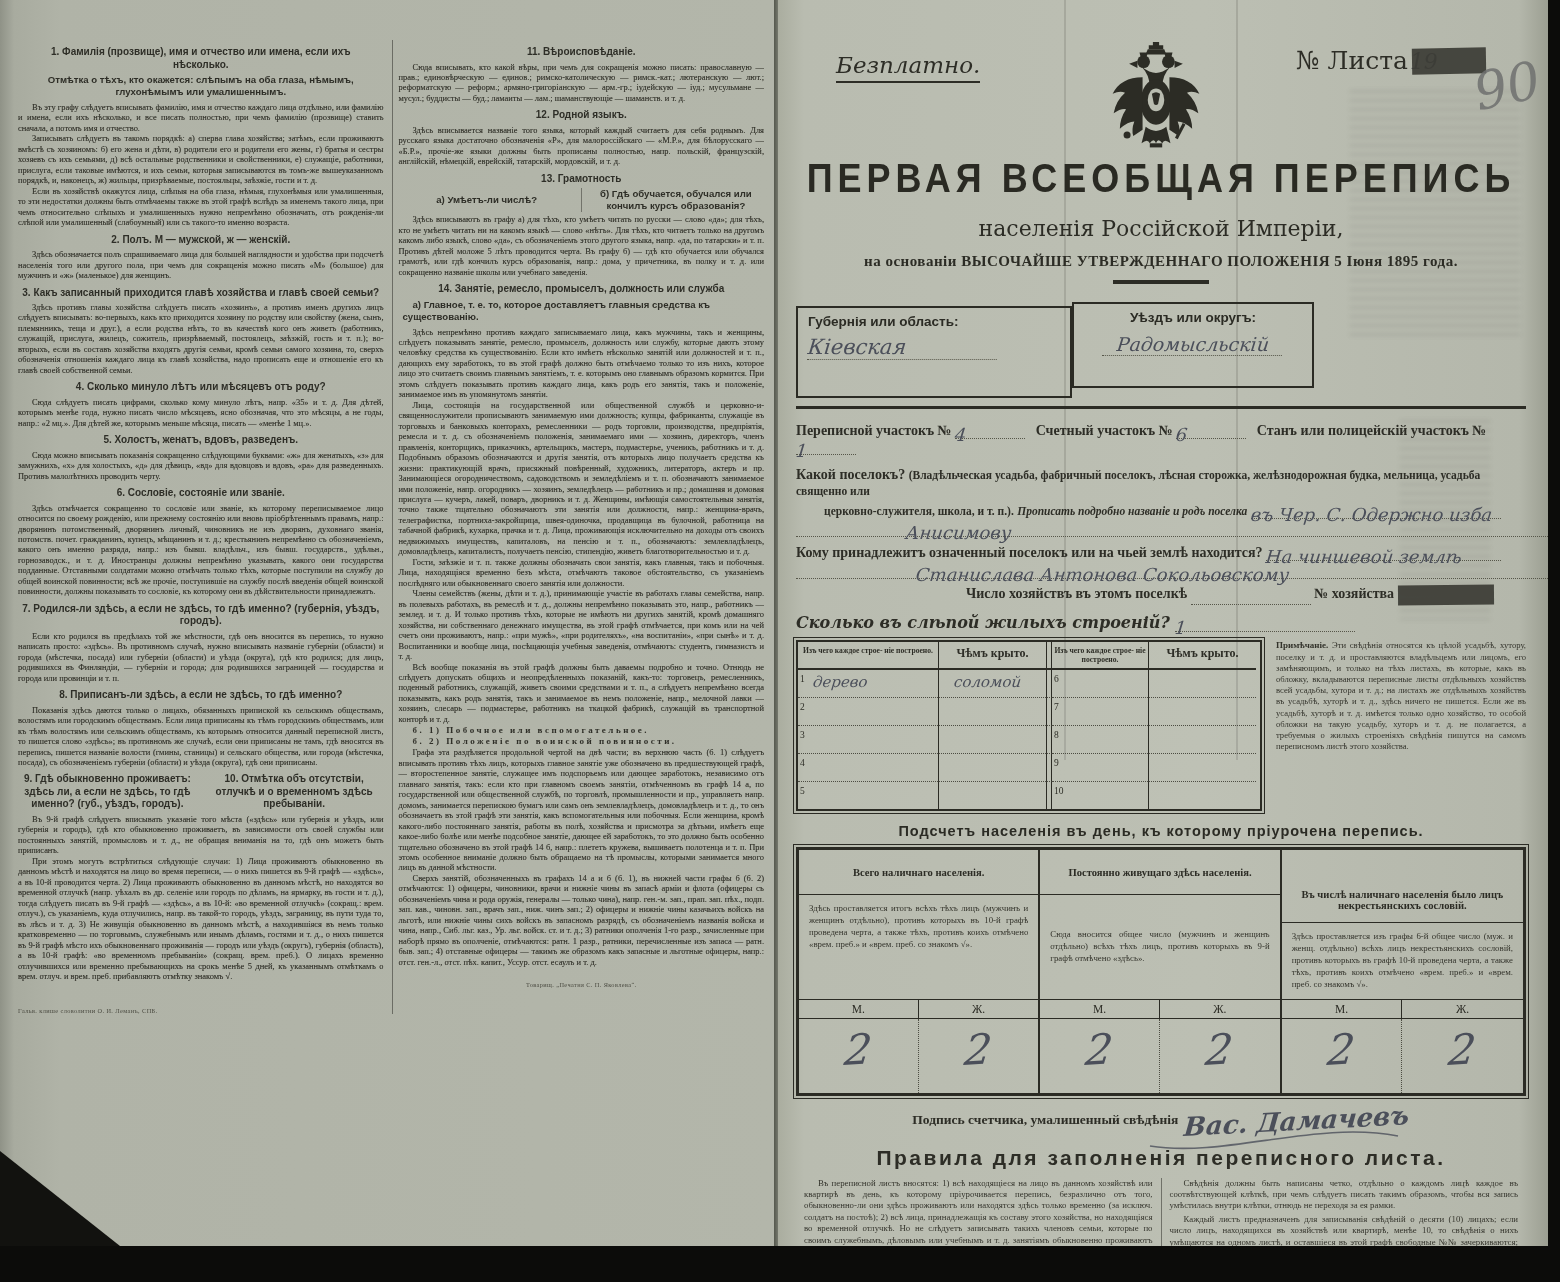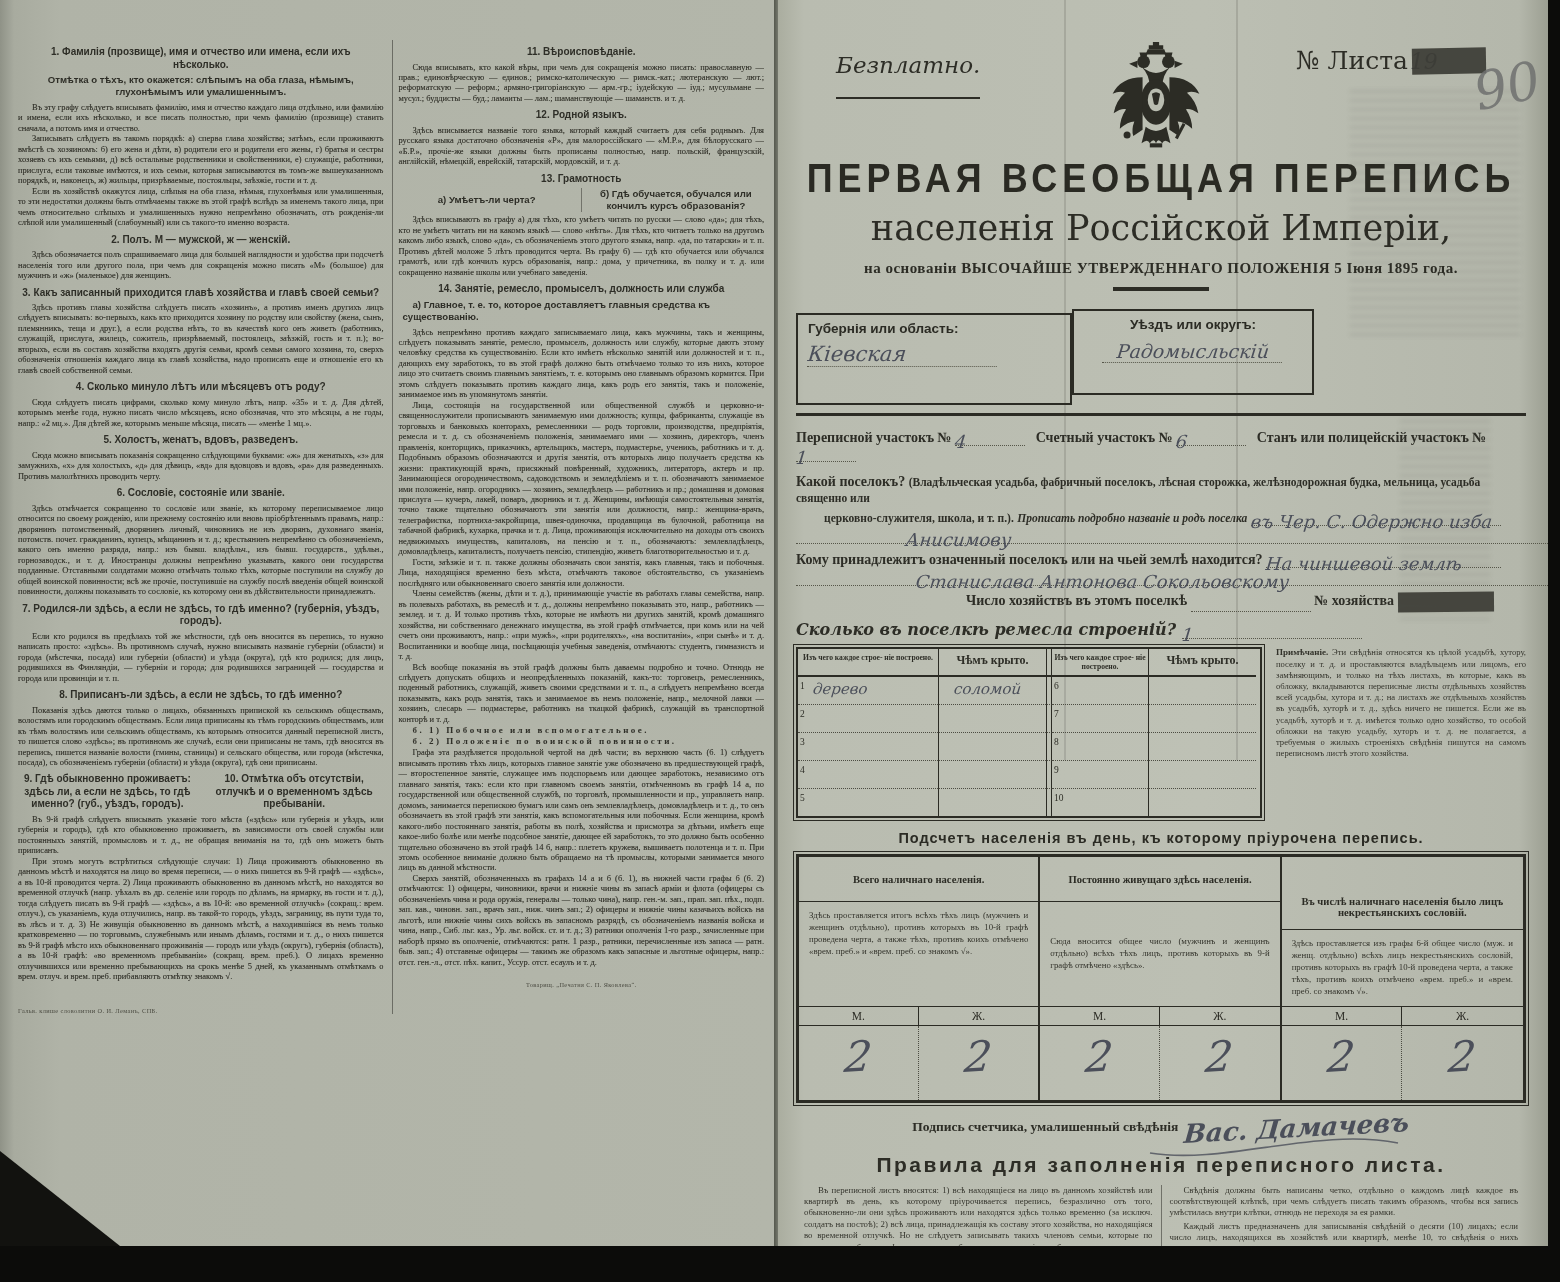--- a/index.html
+++ b/index.html
@@ -33,30 +33,30 @@
   .ab-row .sh2{flex:1;margin:0;}
   .ab-row .sep{width:1px;align-self:stretch;background:rgba(50,50,44,.5);}
   .printer-mark{font-size:6.3px;letter-spacing:.4px;margin-top:26px;color:#4a4a40;}
   .printer-mark2{font-size:6.3px;letter-spacing:.4px;margin-top:14px;text-align:center;color:#4a4a40;}
   .subvoen{font-size:9px;letter-spacing:2.5px;text-indent:14px;font-weight:bold;color:#2f2f28;margin:1px 0;}
 
   
   .rwrap{position:relative;padding:0 24px 0 18px;}
   .r-header{position:relative;height:150px;}
   .bezplatno{position:absolute;left:40px;top:52px;font-family:"DejaVu Serif",serif;font-style:italic;
-             font-size:23px;color:#2d2d26;border-bottom:2px solid #2d2d26;padding-bottom:19px;}
+             font-size:23px;color:#2d2d26;border-bottom:2px solid #2d2d26;padding-bottom:3px;}
   .eagle{position:absolute;left:308px;top:40px;}
   .sheetno{position:absolute;left:500px;top:46px;font-family:"DejaVu Serif",serif;font-size:25px;color:#2d2d26;white-space:nowrap;}
   .sheetno .hw19{font-family:"DejaVu Serif",serif;font-style:italic;font-size:22px;color:#474b55;margin-left:2px;}
   .redact1{position:absolute;left:116px;top:2px;width:74px;height:26px;background:#3c3c35;opacity:.92;transform:rotate(-1deg);}
   .pencil90{position:absolute;left:178px;top:10px;font-family:"DejaVu Serif",serif;font-style:italic;
             font-size:52px;color:rgba(110,112,110,.85);transform:rotate(-12deg);font-weight:normal;}
   .title1{margin-top:8px;text-align:center;font-family:"Liberation Sans",sans-serif;font-weight:bold;
           font-size:36px;letter-spacing:5px;color:#2a2a23;transform:scaleY(1.12);}
-  .title2{margin-top:8px;text-align:center;font-family:"DejaVu Serif",serif;font-size:35px;color:#2c2c25;}
+  .title2{margin-top:16px;text-align:center;font-family:"DejaVu Serif",serif;font-size:22px;color:#2c2c25;}
   .title3{margin-top:12px;text-align:center;font-size:15px;font-weight:bold;color:#2c2c25;letter-spacing:.5px;}
   .tdivider{width:96px;height:4px;background:#2c2c25;margin:10px auto 8px;}
 
   .form-head{display:flex;margin-top:4px;align-items:stretch;}
   .fh-box{border:2.5px solid #2b2b24;padding:6px 10px 4px;position:relative;}
   .fh-box .lbl{font-family:"Liberation Sans",sans-serif;font-weight:bold;font-size:13.5px;color:#2b2b24;}
   .fh-left{width:252px;height:78px;margin-top:14px;}
   .fh-right{width:218px;height:72px;margin-top:10px;text-align:center;}
   .fh-center{flex:1;text-align:center;padding:0 10px;}
   .fh-t1{font-family:"DejaVu Serif",serif;font-weight:bold;font-size:27px;letter-spacing:2px;color:#28281f;}
@@ -190,21 +190,21 @@
         </div>
 
         <div class="sec">
           <h3 class="sh">12. Родной языкъ.</h3>
           <p>Здѣсь вписывается названіе того языка, который каждый считаетъ для себя роднымъ. Для русскаго языка достаточно обозначенія «Р», для малороссійскаго — «М.Р.», для бѣлорусскаго — «Б.Р.», прочіе-же языки должны быть прописаны полностью, напр. польскій, французскій, англійскій, нѣмецкій, еврейскій, татарскій, мордовскій, и т. д.</p>
         </div>
 
         <div class="sec">
           <h3 class="sh">13. Грамотность</h3>
           <div class="ab-row">
-            <h4 class="sh2">а) Умѣетъ-ли черта?</h4>
+            <h4 class="sh2">а) Умѣетъ-ли числѣ?</h4>
             <div class="sep"></div>
             <h4 class="sh2">б) Гдѣ обучается, обучался или кончилъ курсъ образованія?</h4>
           </div>
           <p>Здѣсь вписываютъ въ графу а) для тѣхъ, кто умѣетъ читать по русски — слово «да»; для тѣхъ, кто не умѣетъ читать ни на какомъ языкѣ — слово «нѣтъ». Для тѣхъ, кто читаетъ только на другомъ какомъ либо языкѣ, слово «да», съ обозначеніемъ этого другого языка, напр. «да, по татарски» и т. п. Противъ дѣтей моложе 5 лѣтъ проводится черта. Въ графу б) — гдѣ кто обучается или обучался грамотѣ, или гдѣ кончилъ курсъ образованія, напр.: дома, у причетника, въ полку и т. д. или сокращенно названіе школы или учебнаго заведенія.</p>
         </div>
 
         <div class="sec">
           <h3 class="sh">14. Занятіе, ремесло, промыселъ, должность или служба</h3>
           <h4 class="sh2" style="text-align:left;text-indent:10px;">а) Главное, т. е. то, которое доставляетъ главныя средства къ существованію.</h4>
           <p>Здѣсь непремѣнно противъ каждаго записываемаго лица, какъ мужчины, такъ и женщины, слѣдуетъ показывать занятіе, ремесло, промыселъ, должность или службу, которые даютъ этому человѣку средства къ существованію. Если кто имѣетъ нѣсколько занятій или должностей и т. п., дающихъ ему заработокъ, то въ этой графѣ должно быть отмѣчаемо только то изъ нихъ, которое лицо это считаетъ своимъ главнымъ занятіемъ, т. е. которымъ оно главнымъ образомъ кормится. При этомъ слѣдуетъ показывать противъ каждаго лица, какъ родъ его занятія, такъ и положеніе, занимаемое имъ въ упомянутомъ занятіи.</p>
@@ -325,21 +325,21 @@
       </div>
 
       <div class="fieldline" style="margin-top:6px;padding-left:170px;">
         <span>Число хозяйствъ въ этомъ поселкѣ</span>
         <span class="dots" style="width:120px;"></span>
         <span>№ хозяйства</span>
         <span class="redact2"></span>
       </div>
 
       <div class="fieldline" style="margin-top:8px;font-family:'DejaVu Serif',serif;font-style:italic;font-size:16px;">
-        <span>Сколько въ поселкѣ ремесла строеній?</span>
+        <span>Сколько въ слѣпой жилыхъ строеній?</span>
         <span class="dots" style="width:180px;"><span class="hw hw-mid">1</span></span>
       </div>
 
       <div class="bblock">
         <div class="btable">
           <div class="bt-grid">
             <div class="bt-h">Изъ чего каждое строе- ніе построено.</div>
             <div class="bt-h bt-h2" style="border-left:1px solid #2b2b24;">Чѣмъ крыто.</div>
             <div class="bt-h bt-dbl"></div>
             <div class="bt-h">Изъ чего каждое строе- ніе построено.</div>

